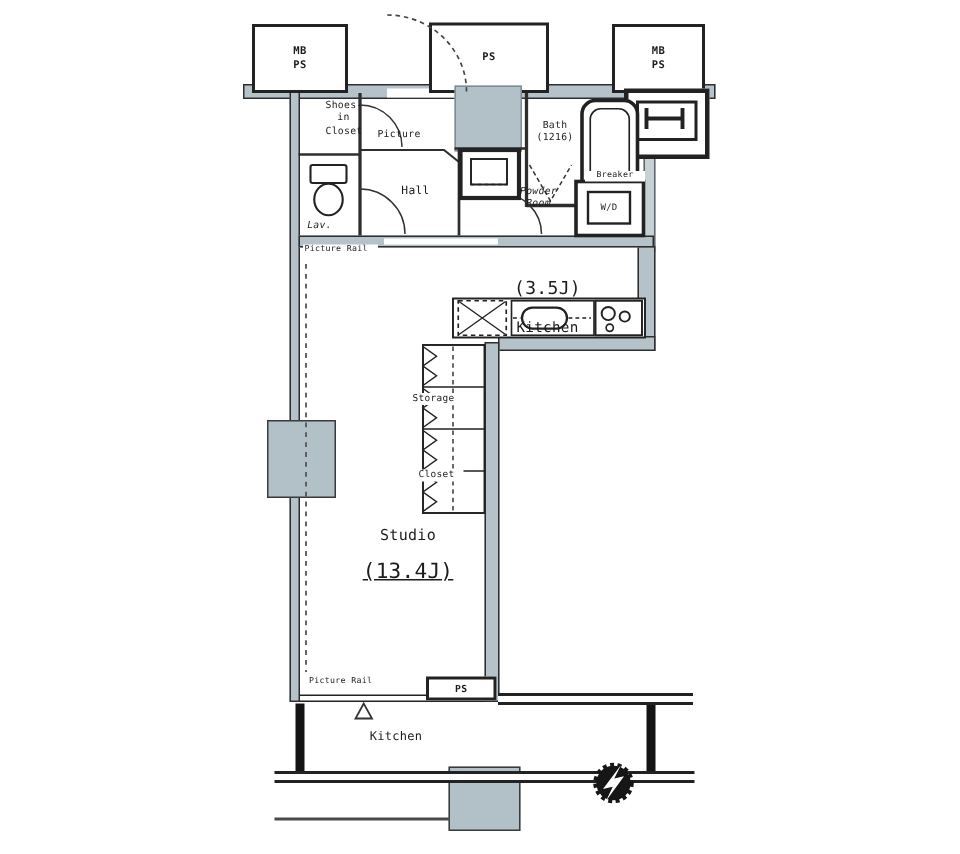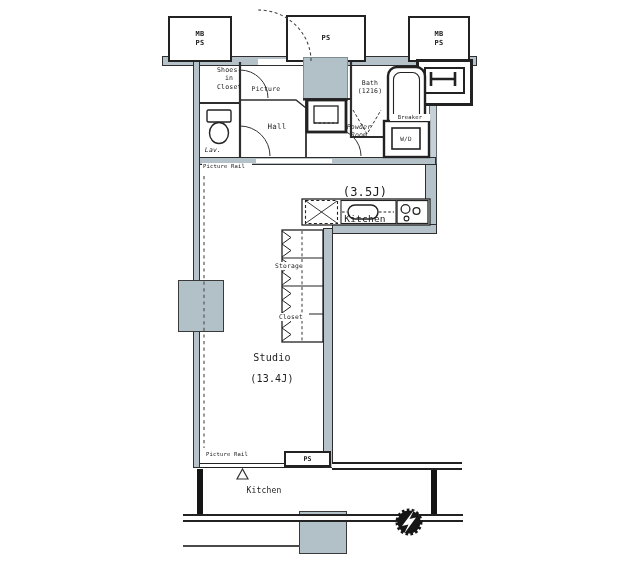--- a/index.html
+++ b/index.html
@@ -146,18 +146,18 @@
 Room</div>
   <div class="abs lbl" style="left:390px;top:114px;width:40px;font-size:5.5px;background:#fff;">Breaker</div>
   <div class="abs lbl flexc" style="left:392px;top:128px;width:28px;height:21px;font-size:6px;">
     <span>W/D</span>
   </div>
   <div class="abs lbl" style="left:333px;top:165px;width:64px;font-size:9.5px;margin-top:48px;">Kitchen</div>
   <div class="abs lbl" style="left:333px;top:185px;width:64px;font-size:12px;">(3.5J)</div>
   <div class="abs lbl bg" style="left:269px;top:262px;width:40px;font-size:6.3px;">Storage</div>
   <div class="abs lbl bg" style="left:273px;top:313px;width:36px;font-size:6.3px;">Closet</div>
   <div class="abs lbl" style="left:238px;top:351px;width:68px;font-size:10px;">Studio</div>
-  <div class="abs lbl" style="left:236px;top:372px;width:72px;font-size:10px;">(13.4J)</div>
+  <div class="abs lbl" style="left:236px;top:372px;width:72px;font-size:14px;text-decoration:underline;">(13.4J)</div>
   <div class="abs lbl" style="left:236px;top:486px;width:56px;font-size:8px;">Kitchen</div>
   <div class="abs lbl bg" style="left:202px;top:163px;width:50px;font-size:5.5px;text-align:left;">Picture Rail</div>
   <div class="abs lbl bg" style="left:205px;top:451px;width:50px;font-size:5.5px;text-align:left;">Picture Rail</div>
 
 </div>
 
 </body></html>

